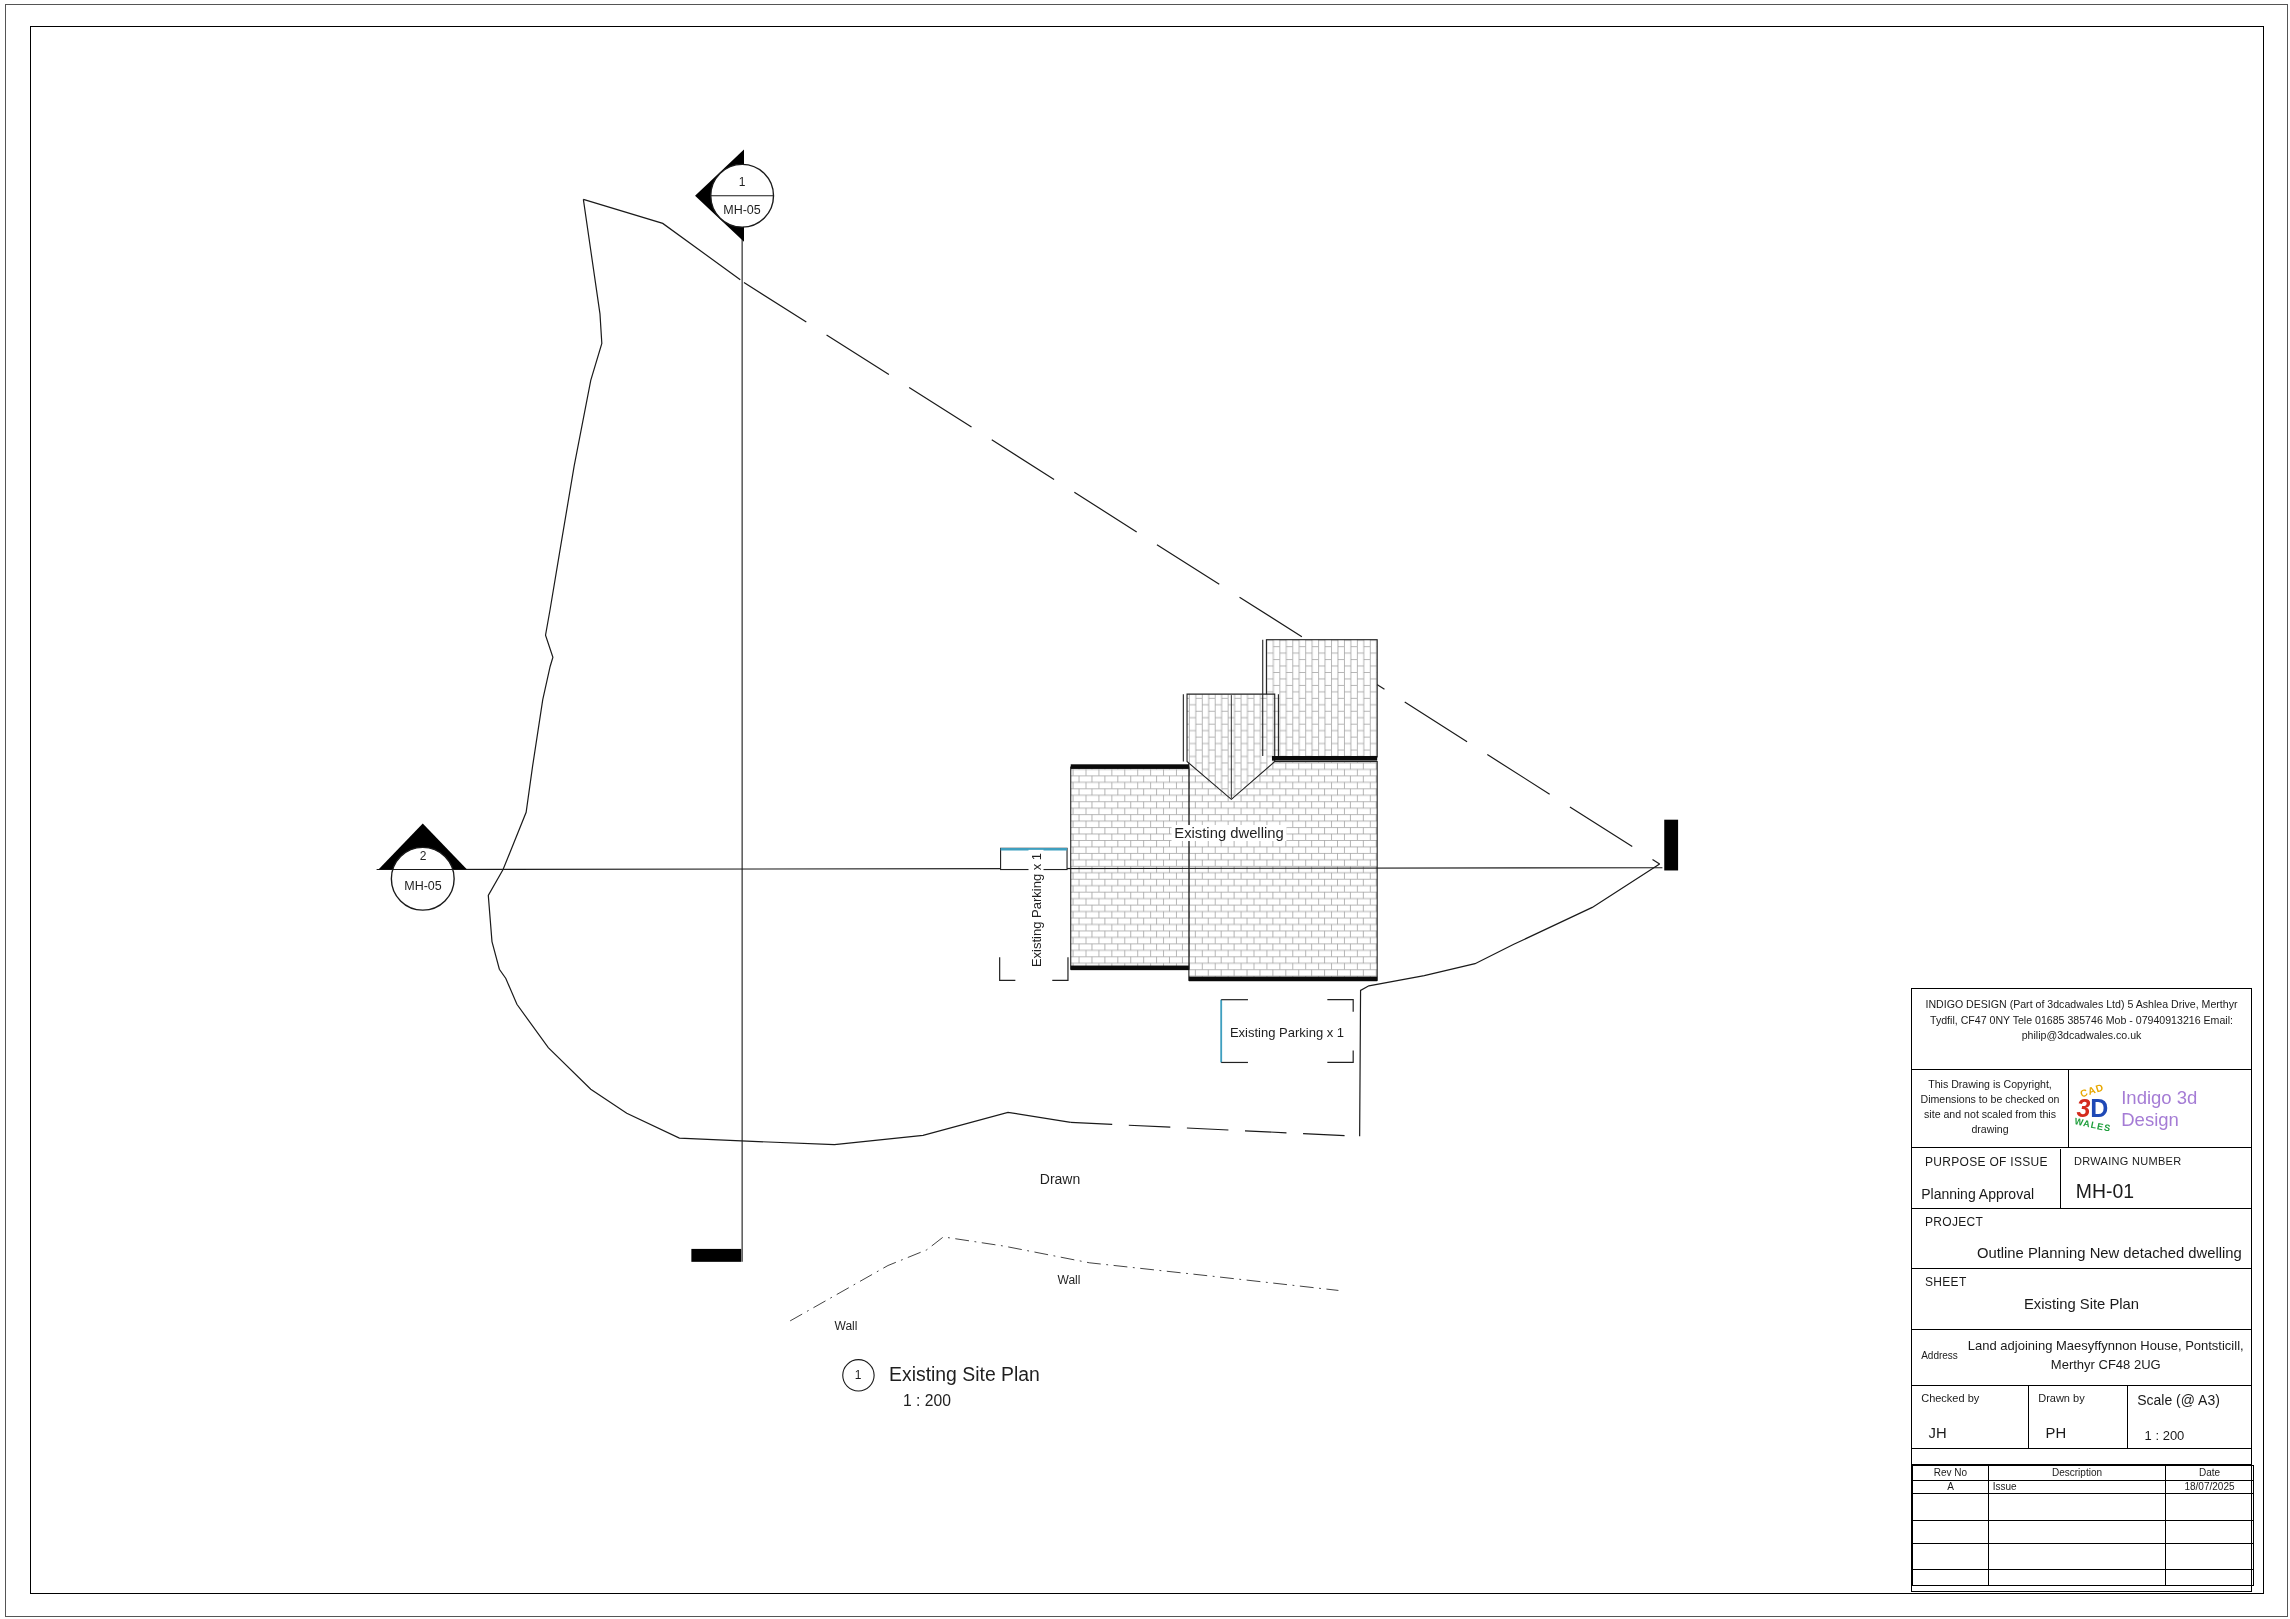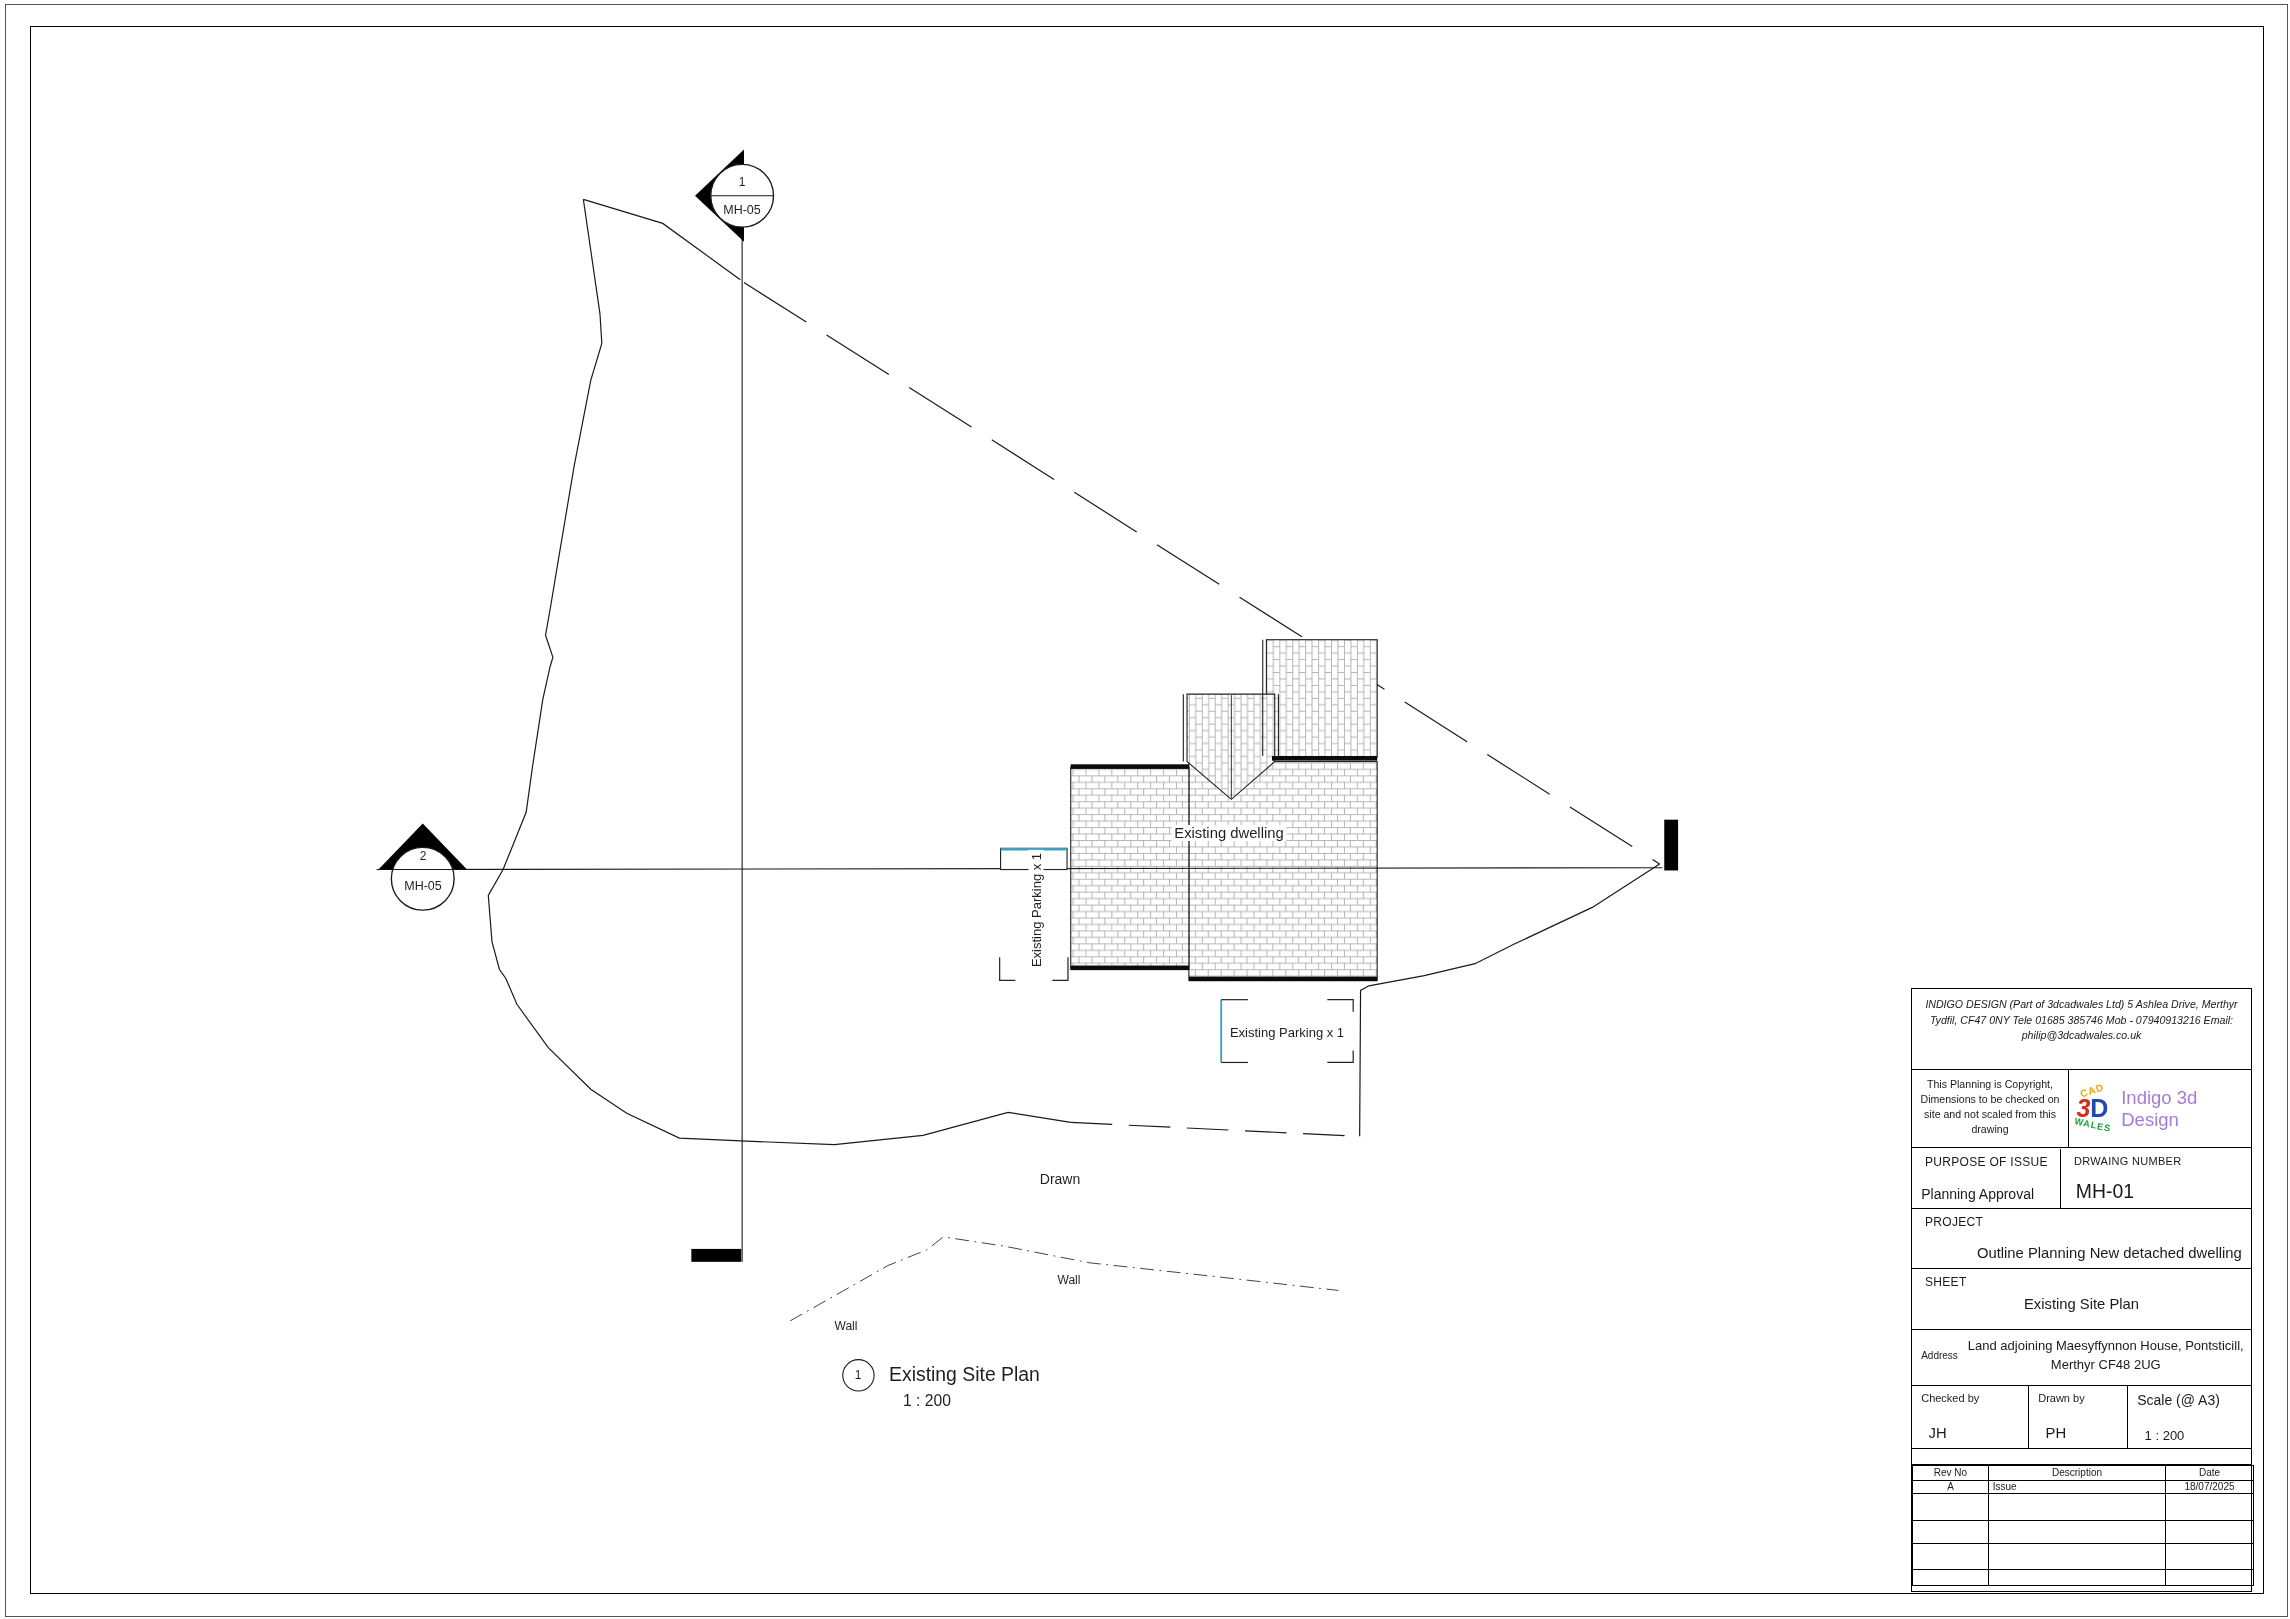--- a/index.html
+++ b/index.html
@@ -13,21 +13,21 @@
   .lbl{position:absolute;z-index:3;white-space:nowrap;color:#1f1f1f;}
   .ctr{transform:translate(-50%,-50%);}
   .vert{transform:translate(-50%,-50%) rotate(-90deg);}
   .wbg{background:#fff;padding:0 2.8px;}
 
   
   .tb{position:absolute;left:1911px;top:988px;width:341px;height:604px;border:1.8px solid #000;
       box-sizing:border-box;z-index:4;background:#fff;font-size:10px;}
   .tb *{box-sizing:border-box;}
   .tb-row{position:absolute;left:0;width:100%;border-bottom:1.4px solid #000;}
-  .r1{top:0;height:81px;text-align:center;padding:8.3px 9.2px 0 9.2px;font-size:10.6px;line-height:1.45;font-style:italic;}
+  .r1{top:0;height:81px;text-align:center;padding:8.3px 9.2px 0 9.2px;font-size:10.6px;line-height:1.45;}
   .r2{top:81px;height:78px;display:flex;}
   .r2 .copy{width:157px;border-right:1.4px solid #000;text-align:center;font-size:10.6px;line-height:1.4;padding:7.4px 3.7px 0 3.7px;}
   .r2 .logo{flex:1;display:flex;align-items:center;justify-content:center;gap:5.5px;}
   .logo-cube{width:50px;height:57px;display:flex;flex-direction:column;align-items:center;justify-content:center;line-height:1;}
   .logo-cad{color:#e8a800;font-weight:bold;font-size:10px;transform:rotate(-18deg);letter-spacing:0.9px;}
   .logo-3{color:#d42b1e;font-weight:bold;font-size:25px;font-style:italic;}
   .logo-d{color:#1f49b6;font-weight:bold;font-size:25px;}
   .logo-wales{color:#1f9e3c;font-weight:bold;font-size:9.2px;transform:rotate(12deg);letter-spacing:0.9px;}
   .brand{font-size:18.5px;}
   .r3{top:160px;height:60px;}
@@ -147,21 +147,21 @@
 
 <div class="lbl ctr" style="left:858px;top:1375px;font-size:12px;">1</div>
 <div class="lbl" style="left:889px;top:1363px;font-size:19.4px;">Existing Site Plan</div>
 <div class="lbl" style="left:903px;top:1392px;font-size:15.7px;">1 : 200</div>
 
 <div class="tb">
 
   <div class="tb-row r1">INDIGO DESIGN (Part of 3dcadwales Ltd) 5 Ashlea Drive, Merthyr Tydfil, CF47 0NY Tele 01685 385746 Mob - 07940913216 Email: philip@3dcadwales.co.uk</div>
 
   <div class="tb-row r2">
-    <div class="copy">This Planning is Copyright, Dimensions to be checked on site and not scaled from this drawing</div>
+    <div class="copy">This Drawing is Copyright, Dimensions to be checked on site and not scaled from this drawing</div>
     <div class="logo">
       <div class="logo-cube">
         <span class="logo-cad">CAD</span>
         <span><span class="logo-3">3</span><span class="logo-d">D</span></span>
         <span class="logo-wales">WALES</span>
       </div>
       <div class="brand" style="color:#a57cd5;">Indigo 3d Design</div>
     </div>
   </div>
 

